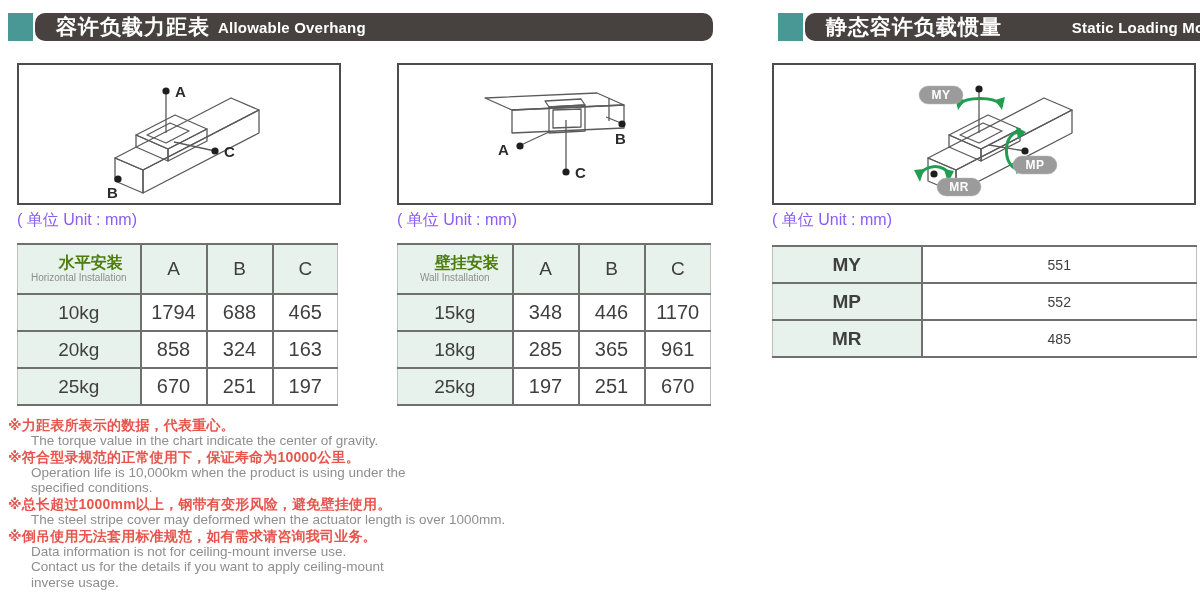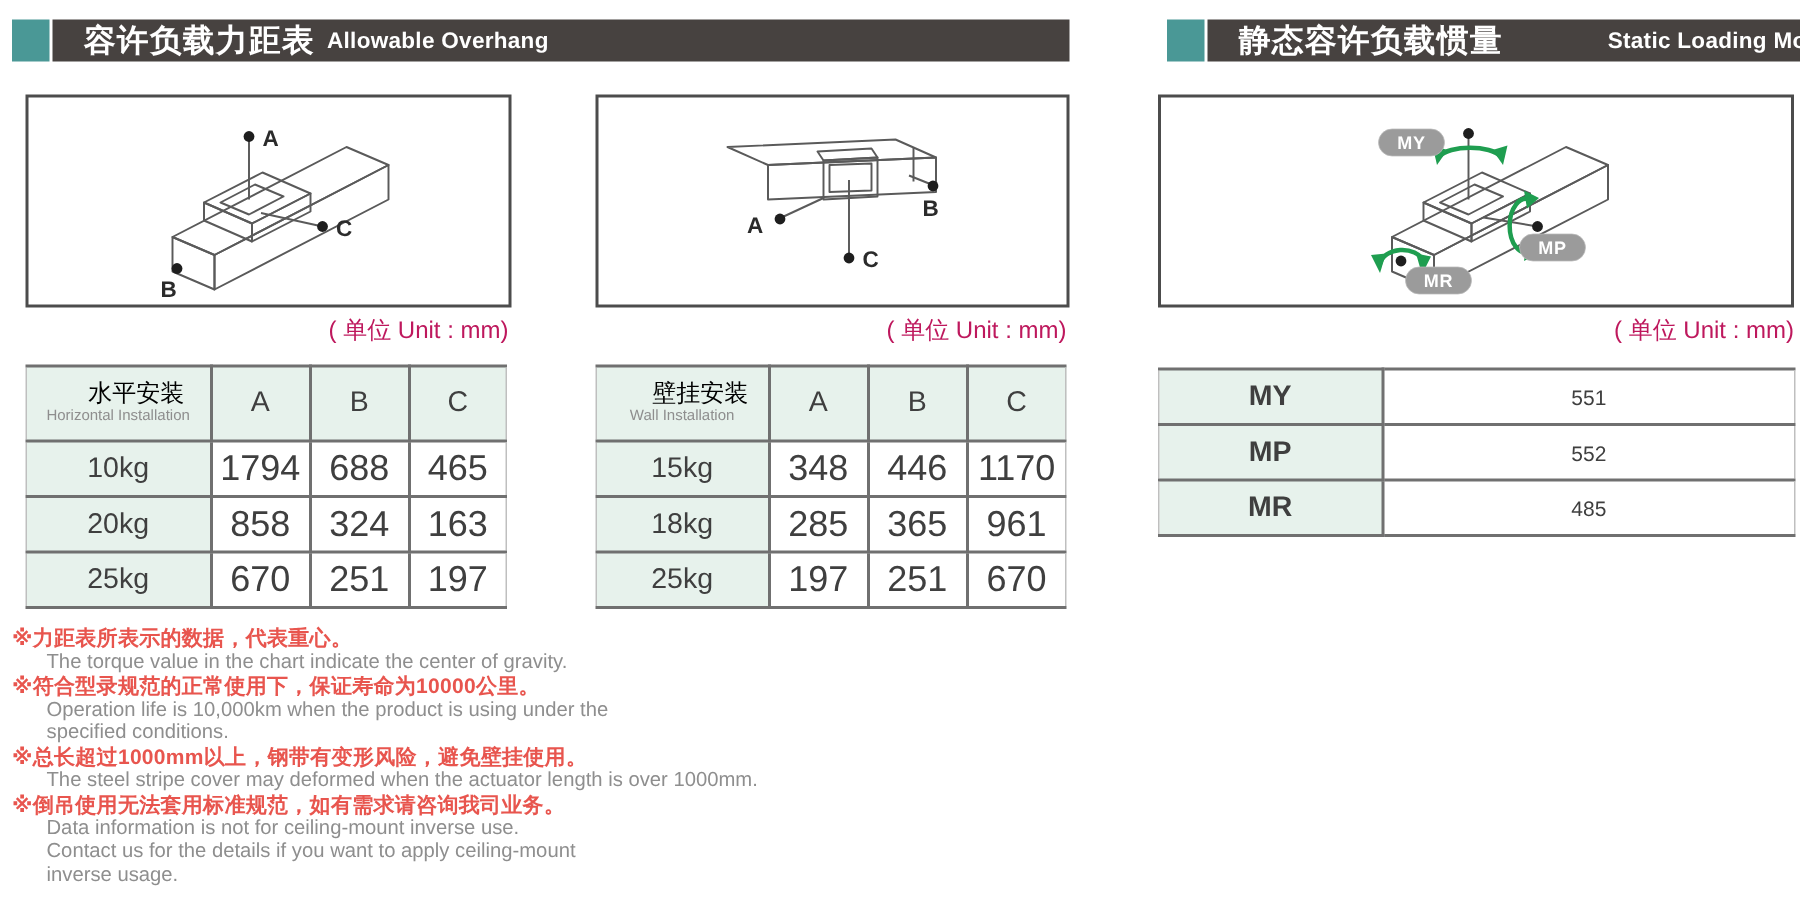--- a/index.html
+++ b/index.html
@@ -2,50 +2,50 @@
 <html><head>
 <meta charset="utf-8">
 <style>
   html,body{margin:0;padding:0;background:#fff;}
   .page{position:relative;width:1200px;height:608px;background:#ffffff;overflow:hidden;
         font-family:"Liberation Sans","DejaVu Sans",sans-serif;}
 
   
   .teal-sq{position:absolute;width:25px;height:28px;background:#4a9896;}
   .hbar{position:absolute;height:28px;background:#474240;color:#ffffff;display:flex;
-        align-items:center;padding-left:21px;box-sizing:border-box;white-space:nowrap;overflow:hidden;}
+        align-items:center;padding-left:21px;box-sizing:border-box;white-space:nowrap;overflow:hidden;border-radius:10px;}
   .hbar .zh{font-size:21px;font-weight:bold;letter-spacing:1px;}
   .hbar .en{font-size:15px;font-weight:bold;margin-left:8px;letter-spacing:0.2px;}
 
   
   .dbox{position:absolute;border:2px solid #4c4c4c;background:#fff;box-sizing:border-box;}
   .dbox svg{display:block;width:100%;height:100%;}
   .wire{fill:none;stroke:#5a5a5a;stroke-width:1.3;stroke-linejoin:round;}
   .leader{stroke:#5a5a5a;stroke-width:1.3;}
   .dot{fill:#1e1e1e;}
   .dlabel{font:bold 15px "Liberation Sans",sans-serif;fill:#2b2b2b;}
   .garc{fill:none;stroke:#1f9e50;stroke-width:3;}
   .ghead{fill:#1f9e50;stroke:none;}
   .pill{fill:#9b9b9b;stroke:#b9b9b9;stroke-width:0.5;}
   .pill-text{font:bold 12px "Liberation Sans",sans-serif;fill:#ffffff;letter-spacing:0.5px;}
 
-  .unit{position:absolute;font-size:16px;color:#be185d;text-align:right;}
+  .unit{position:absolute;font-size:16px;color:#8b5cf6;text-align:left;}
 
   
   table.data{position:absolute;border-collapse:collapse;table-layout:fixed;}
   table.data td{border:2px solid #707070;text-align:center;vertical-align:middle;
                 color:#3f3f3f;box-sizing:border-box;padding:0;}
   table.data td:first-child{border-left:1px solid #bfbfbf;}
   table.data td:last-child{border-right:1px solid #bfbfbf;}
   td.mint{background:#e7f2ec;}
-  .hdr-zh{font-size:16px;font-weight:normal;color:#000000;line-height:18px;padding-left:24px;}
+  .hdr-zh{font-size:16px;font-weight:bold;color:#4d7c0f;line-height:18px;padding-left:24px;}
   .hdr-en{font-size:10px;color:#8e8e8e;line-height:12px;text-align:center;}
   td.colh{font-size:19px;}
   td.load{font-size:19px;}
-  td.val{font-size:24px;background:#ffffff;}
+  td.val{font-size:20px;background:#ffffff;}
   td.mlabel{font-size:19px;font-weight:bold;}
   td.mval{font-size:14px;background:#ffffff;}
 
   
   .footnotes{position:absolute;left:8px;top:417px;width:640px;}
   .fn-red{color:#e8554e;font-size:14px;font-weight:bold;line-height:16.2px;letter-spacing:0.2px;}
   .fn-gray{color:#8e8e8e;font-size:13.5px;line-height:15.5px;padding-left:23px;}
 </style>
 </head>
 <body>

